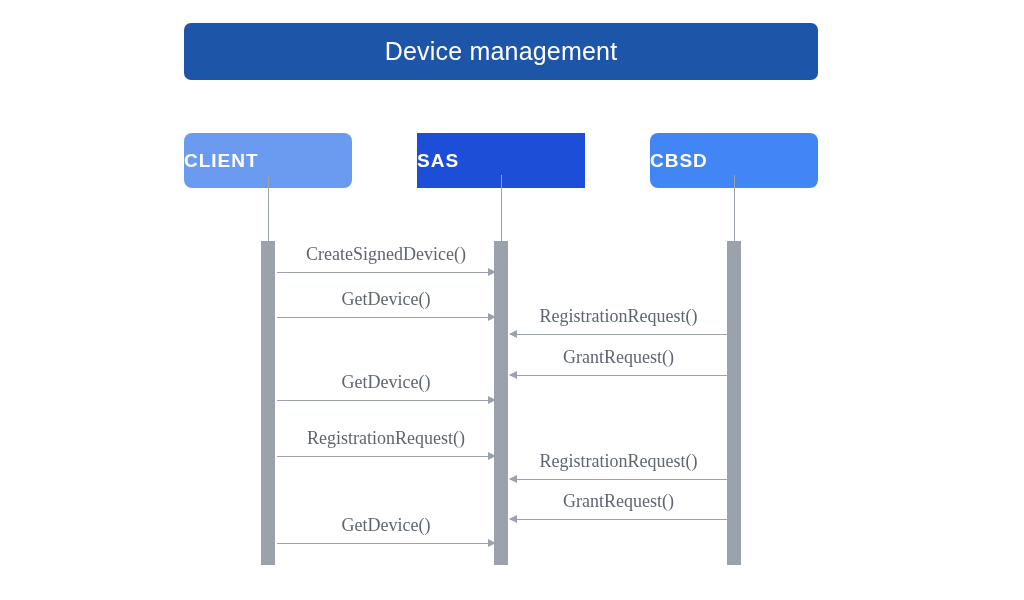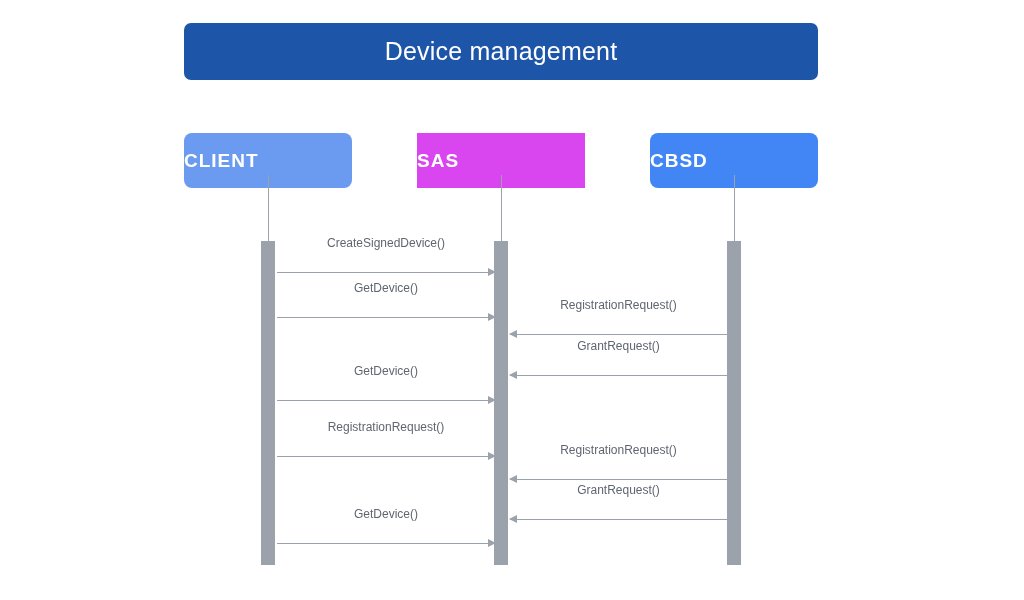--- a/index.html
+++ b/index.html
@@ -104,45 +104,46 @@
   .msg-head.right {
     right: -1px;
     border-left: 8px solid #9ba2ab;
   }
   .msg-head.left {
     left: -1px;
     border-right: 8px solid #9ba2ab;
   }
   .msg-label {
     position: absolute;
-    bottom: 24px;
+    bottom: 10px;
     left: 0;
     width: 100%;
     text-align: center;
     color: #5f6670;
-    font-size: 12px;
+    font-size: 18px;
     font-weight: 400;
     line-height: 1;
     white-space: nowrap;
+    font-family: Liberation Serif, serif;
   }
 </style>
 </head>
 <body>
 
 <div id="canvas">
 
   <div class="title-bar" style="background: rgb(29, 85, 168);">
     <span class="title-text">Device management</span>
   </div>
 
   <div id="participants-layer">
       <div class="participant p-rounded" style="left: 184px; background: rgb(107, 155, 240);">
         <span class="p-label">CLIENT</span>
       </div>
-      <div class="participant p-square" style="left: 417px; background: #d946ef;">
+      <div class="participant p-square" style="left: 417px; background: #1d4ed8;">
         <span class="p-label">SAS</span>
       </div>
       <div class="participant p-rounded" style="left: 650px; background: rgb(66, 134, 245);">
         <span class="p-label">CBSD</span>
       </div>
     </div>
   <div id="lifelines-layer">
       <div class="lifeline" style="left: 268px; background: rgb(155, 162, 171);"></div>
       <div class="lifeline" style="left: 501px; background: rgb(155, 162, 171);"></div>
       <div class="lifeline" style="left: 734px; background: rgb(155, 162, 171);"></div>

